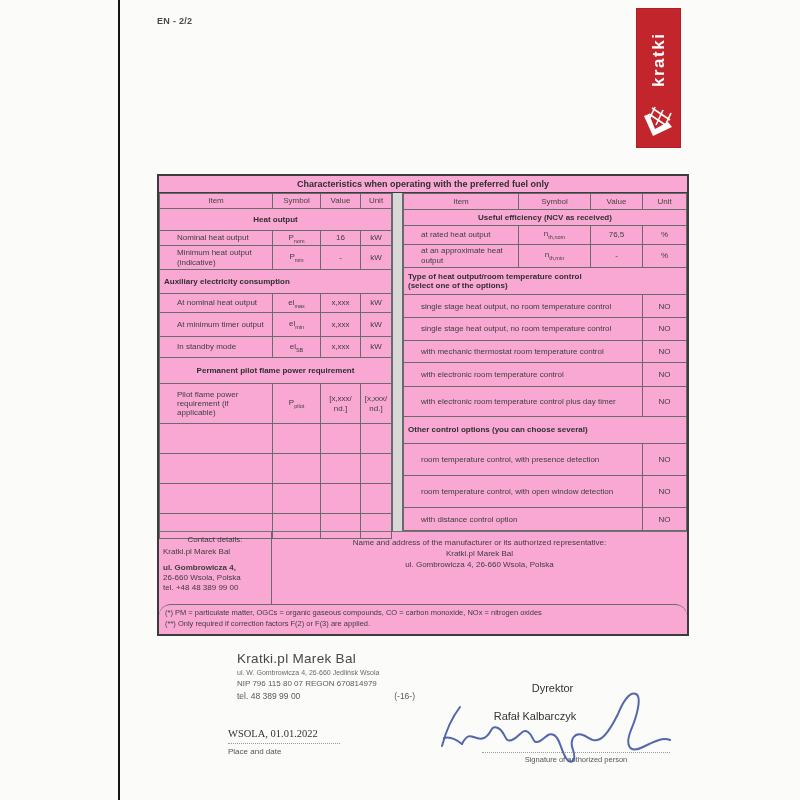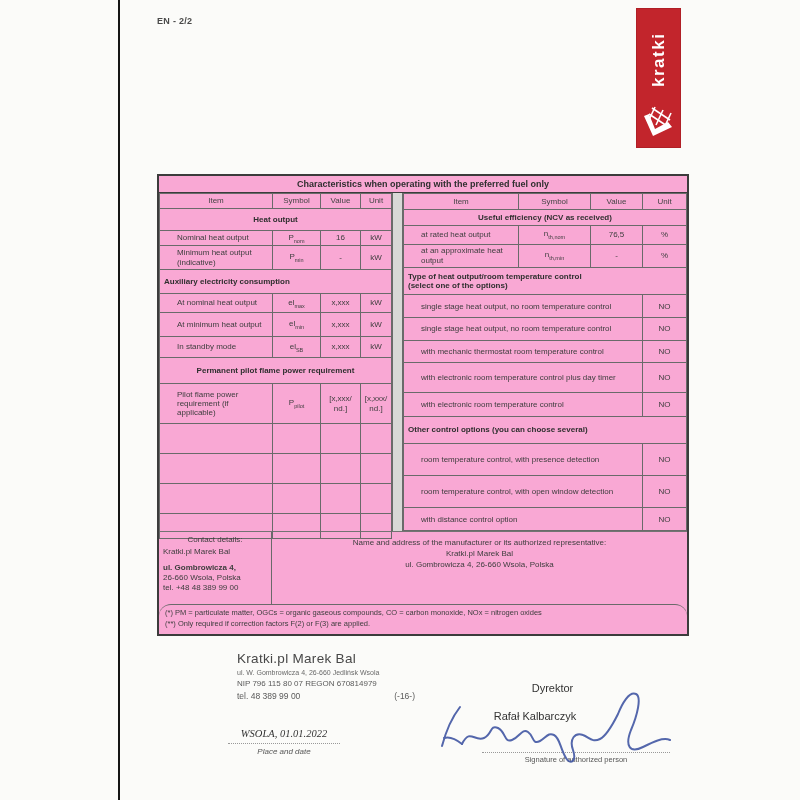--- a/index.html
+++ b/index.html
@@ -46,21 +46,21 @@
   .contact-right .ln{margin-top:2px;}
   .footnotes{border-top:1px solid #6a6a6a;padding:3px 6px 4px 6px;font-size:7.5px;line-height:1.45;color:#3d3d3d;border-radius:12px;}
 
   
   .stamp{left:237px;top:651px;width:178px;color:#4f4f4f;}
   .stamp .co{font-size:13.5px;font-weight:500;color:#474747;letter-spacing:.3px;}
   .stamp .ad{font-size:7px;margin-top:3px;color:#6a6a6a;}
   .stamp .nip{font-size:8px;margin-top:3px;color:#5a5a5a;}
   .stamp .tel{font-size:8.5px;margin-top:3px;display:flex;justify-content:space-between;color:#5a5a5a;}
 
-  .place-date{left:228px;top:728px;width:112px;text-align:center;font-style:italic;}
+  .place-date{left:228px;top:728px;width:112px;text-align:left;}
   .place-date .pd{font-family:"Liberation Serif",serif;font-size:10.5px;color:#333;padding-bottom:4px;border-bottom:1px dotted #999;}
   .place-date .lbl{font-size:8px;color:#555;margin-top:3px;}
 
   .director{left:500px;top:682px;width:105px;text-align:center;font-size:11px;color:#333;}
   .director-name{left:480px;top:710px;width:110px;text-align:center;font-size:11px;color:#333;}
   .sig-ink{left:432px;top:686px;width:245px;height:80px;}
   .sig-line{left:482px;top:690px;width:188px;text-align:center;}
   .sig-line .rule{height:62px;border-bottom:1px dotted #999;}
   .sig-line .lbl{font-size:7.5px;color:#555;margin-top:2px;}
 </style>
@@ -127,21 +127,21 @@
         <tr class="sec lft" style="height:24px">
           <td colspan="4">Auxiliary electricity consumption</td>
         </tr>
         <tr style="height:19px">
           <td class="it">At nominal heat output</td>
           <td class="c"><span>el</span><sub>max</sub></td>
           <td class="c">x,xxx</td>
           <td class="c">kW</td>
         </tr>
         <tr style="height:24px">
-          <td class="it">At minimum heat output</td>
+          <td class="it">At minimum timer output</td>
           <td class="c"><span>el</span><sub>min</sub></td>
           <td class="c">x,xxx</td>
           <td class="c">kW</td>
         </tr>
         <tr style="height:21px">
           <td class="it">In standby mode</td>
           <td class="c"><span>el</span><sub>SB</sub></td>
           <td class="c">x,xxx</td>
           <td class="c">kW</td>
         </tr>
@@ -223,26 +223,26 @@
           <td class="no">NO</td>
         </tr>
         <tr style="height:21px">
           <td class="it" colspan="3">single stage heat output, no room temperature control</td>
           <td class="no">NO</td>
         </tr>
         <tr style="height:21px">
           <td class="it" colspan="3">with mechanic thermostat room temperature control</td>
           <td class="no">NO</td>
         </tr>
+        <tr style="height:22px">
+          <td class="it" colspan="3">with electronic room temperature control</td>
+          <td class="no">NO</td>
+        </tr>
         <tr style="height:28px">
           <td class="it" colspan="3">with electronic room temperature control plus day timer</td>
-          <td class="no">NO</td>
-        </tr>
-        <tr style="height:22px">
-          <td class="it" colspan="3">with electronic room temperature control</td>
           <td class="no">NO</td>
         </tr>
         <tr class="sec lft" style="height:25px">
           <td colspan="4">Other control options (you can choose several)</td>
         </tr>
         <tr style="height:30px">
           <td class="it" colspan="3">room temperature control, with presence detection</td>
           <td class="no">NO</td>
         </tr>
         <tr style="height:30px">

